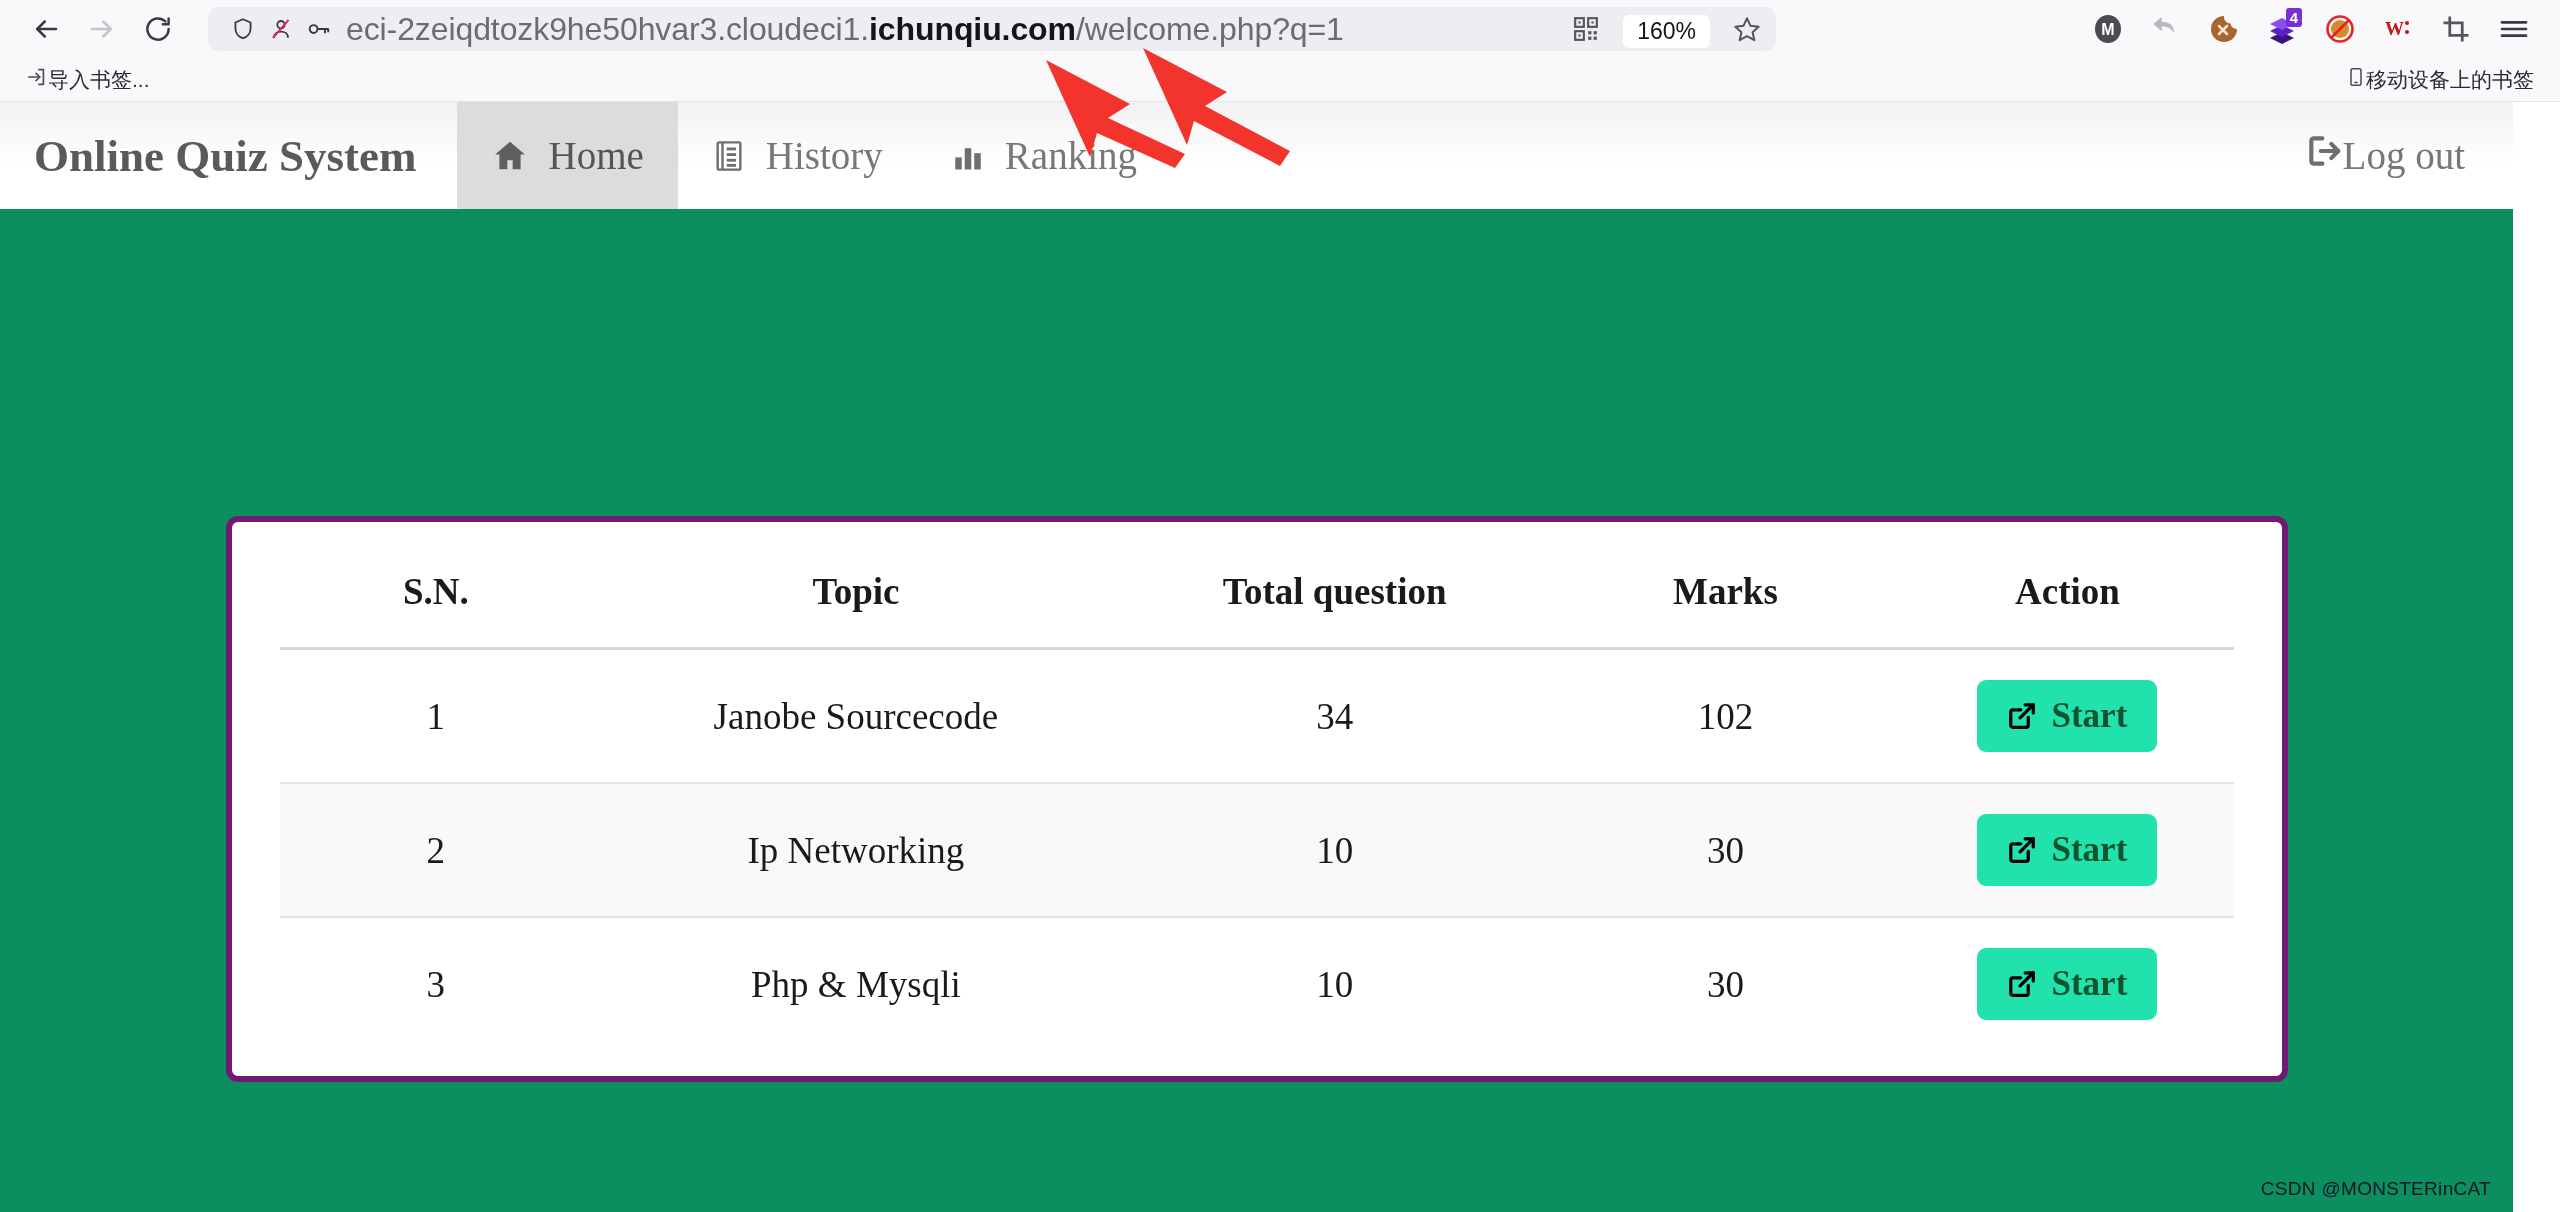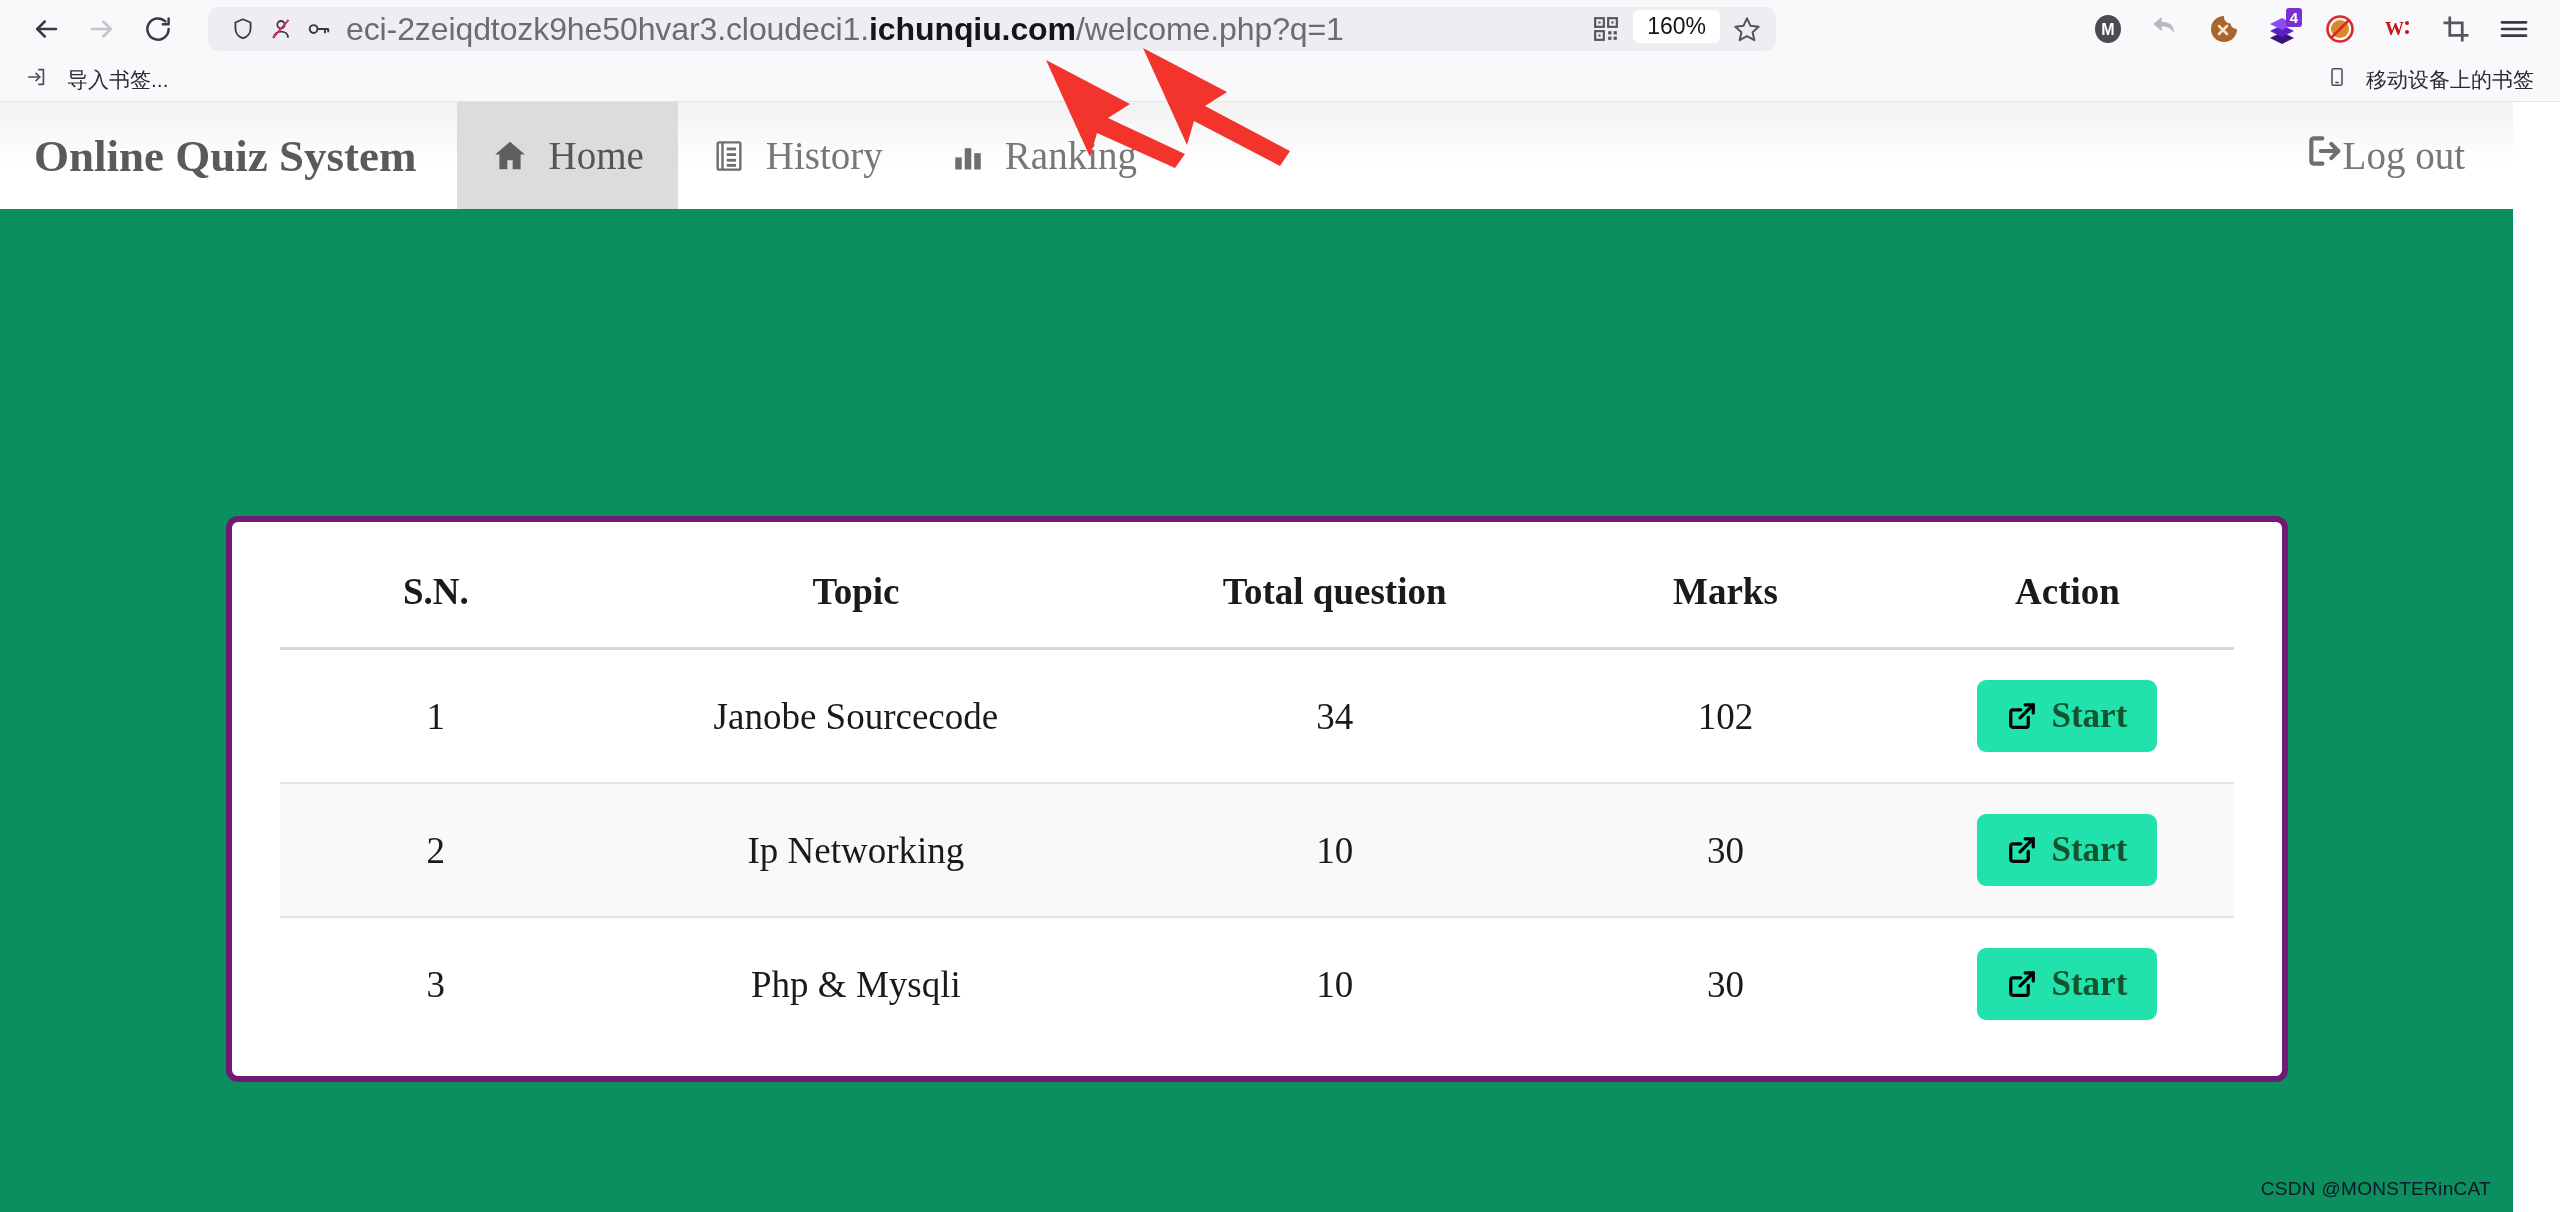--- a/index.html
+++ b/index.html
@@ -64,22 +64,22 @@
     color: #6b6b75;
     white-space: nowrap;
     overflow: hidden;
     margin-left: 8px;
     letter-spacing: -0.1px;
   }
   #url-text .host { color: #15141a; font-weight: bold; }
 
   #url-right {
     display: flex;
-    align-items: flex-start;
-    gap: 8px;
+    align-items: flex-end;
+    gap: 18px;
     flex: 0 0 auto;
   }
 
   #zoom-level {
     font-size: 23px;
     color: #15141a;
     background: #ffffff;
     border-radius: 6px;
     padding: 5px 14px;
     line-height: 1;
@@ -119,21 +119,21 @@
     height: 44px;
     display: flex;
     align-items: center;
     padding: 0 18px;
     background: #f9f9fb;
     border-bottom: 1px solid #e4e4e8;
   }
   .bm-item {
     display: flex;
     align-items: center;
-    gap: 19px;
+    gap: 0;
     font-size: 21px;
     color: #2b2b33;
     padding: 4px 8px;
     border-radius: 5px;
     flex: 0 0 auto;
   }
   #bm-right { margin-left: auto; }
 
   
   #page {

